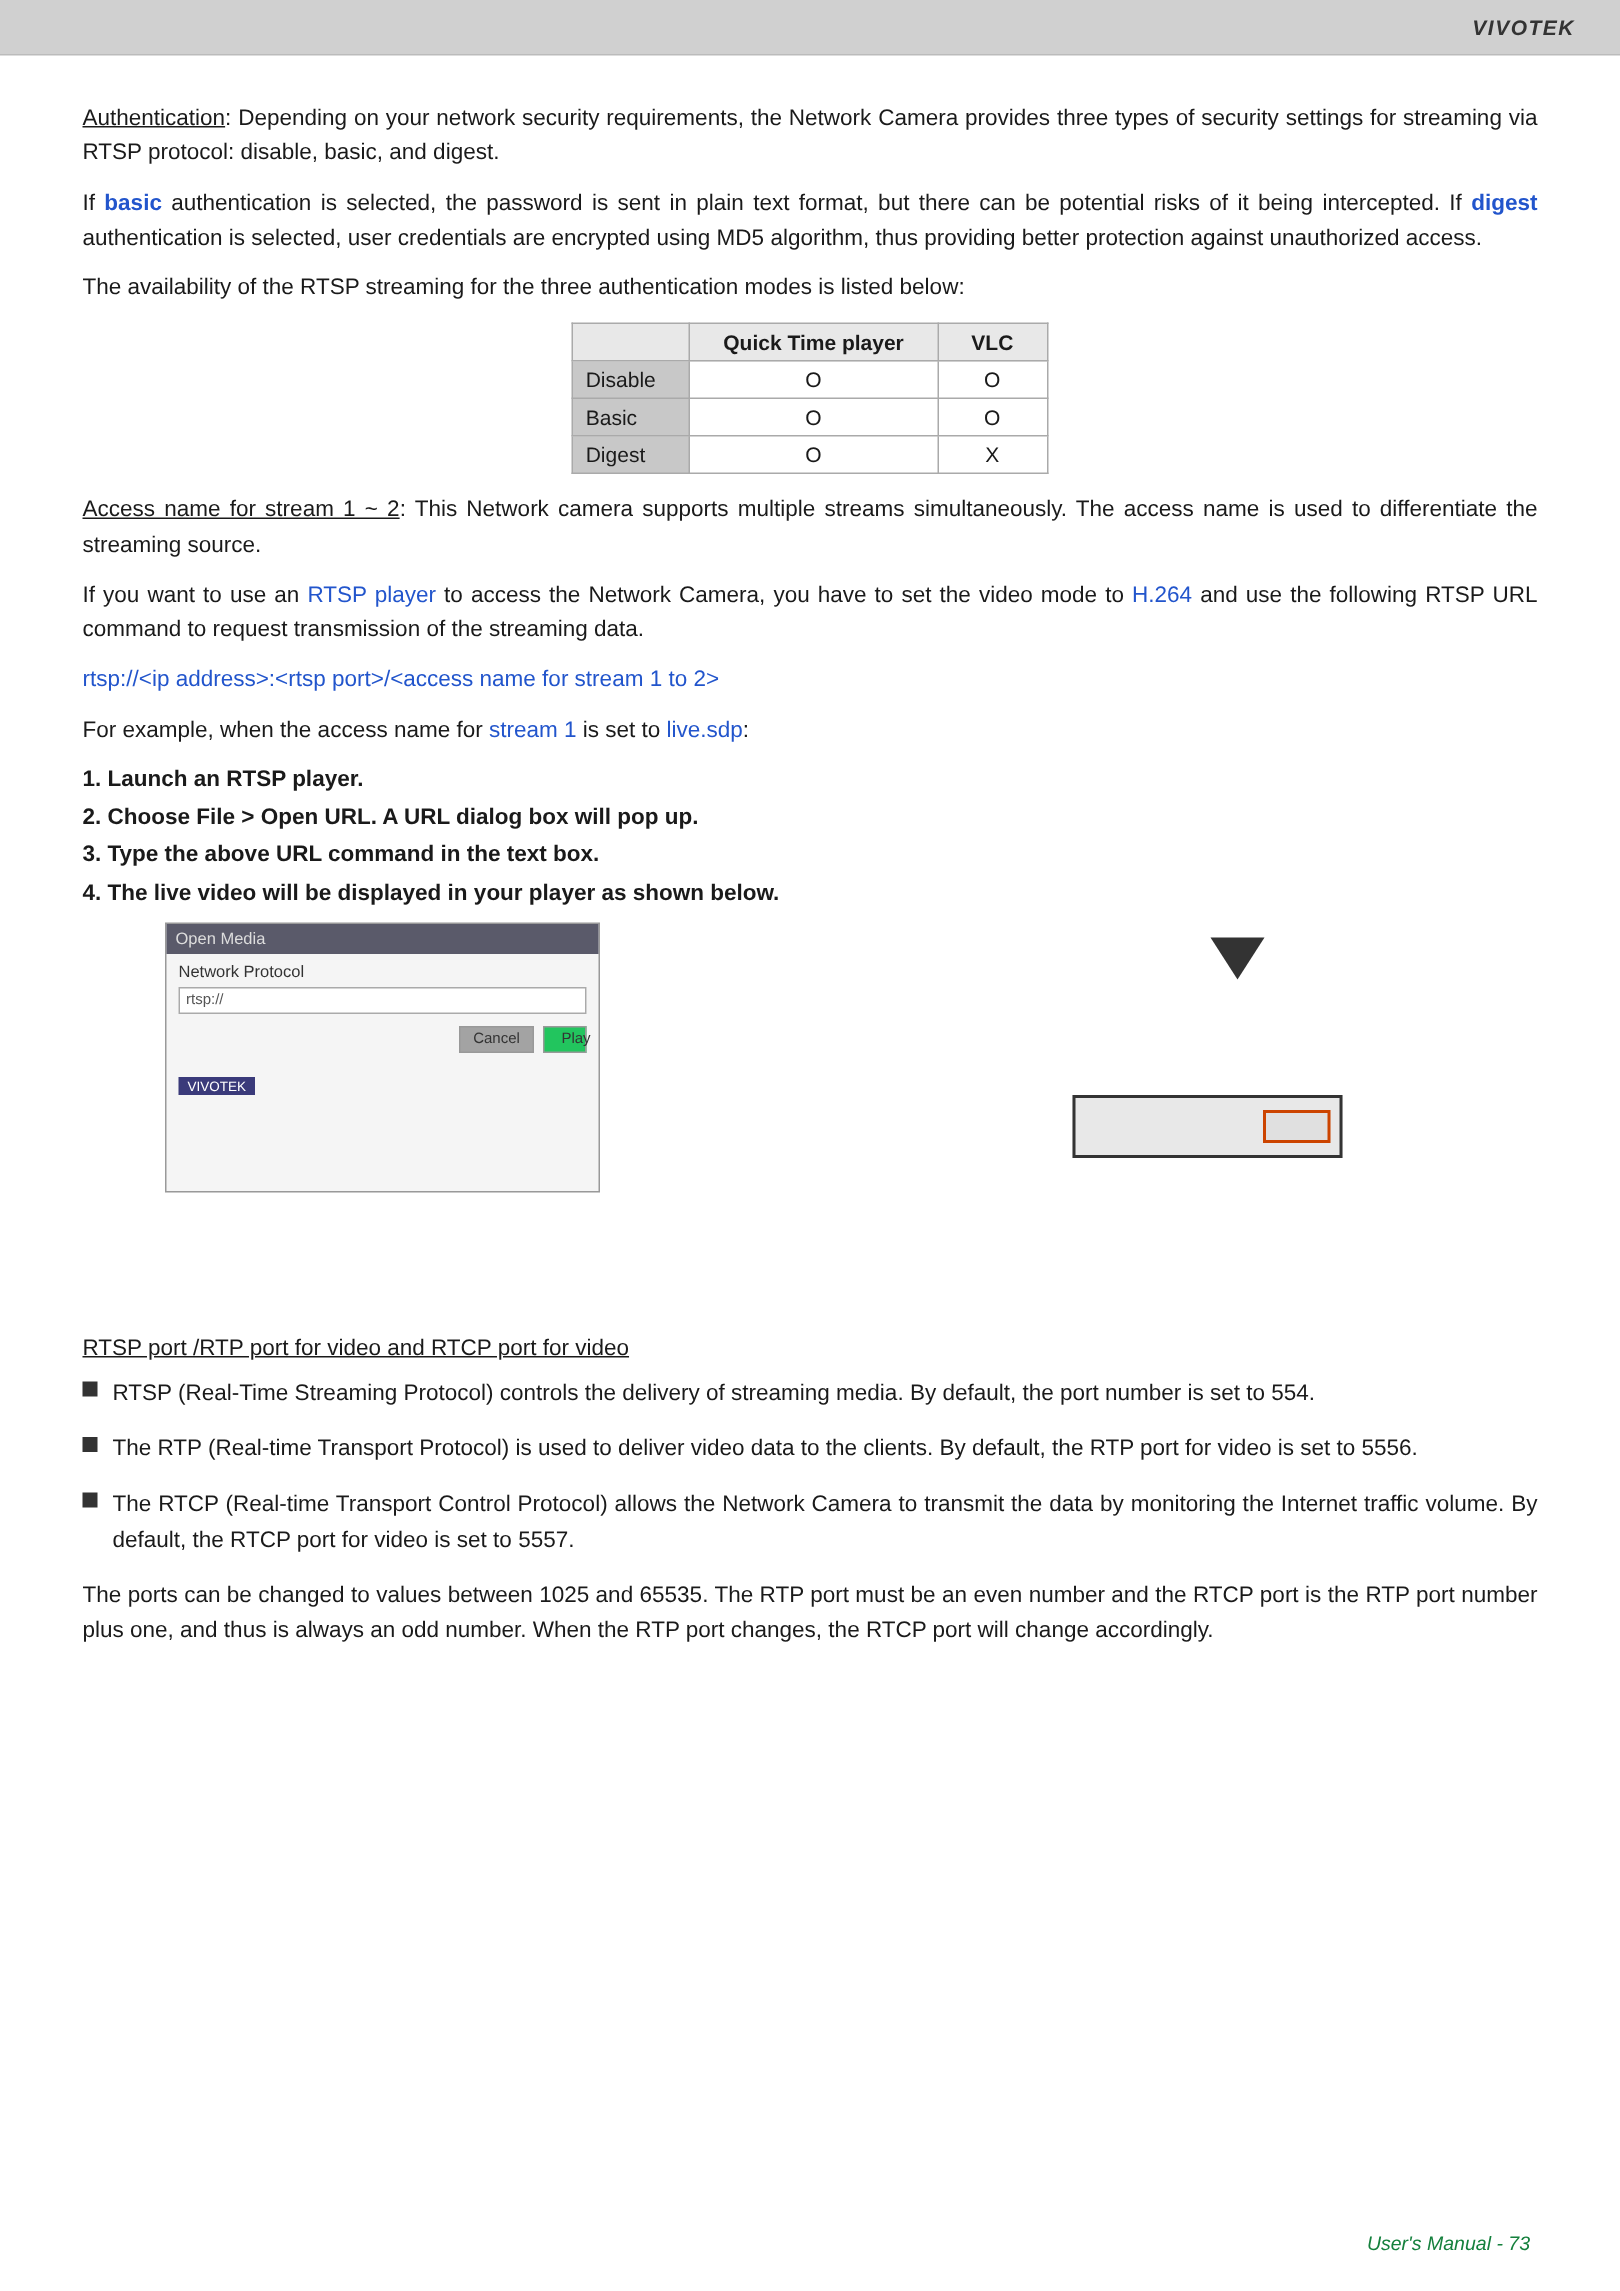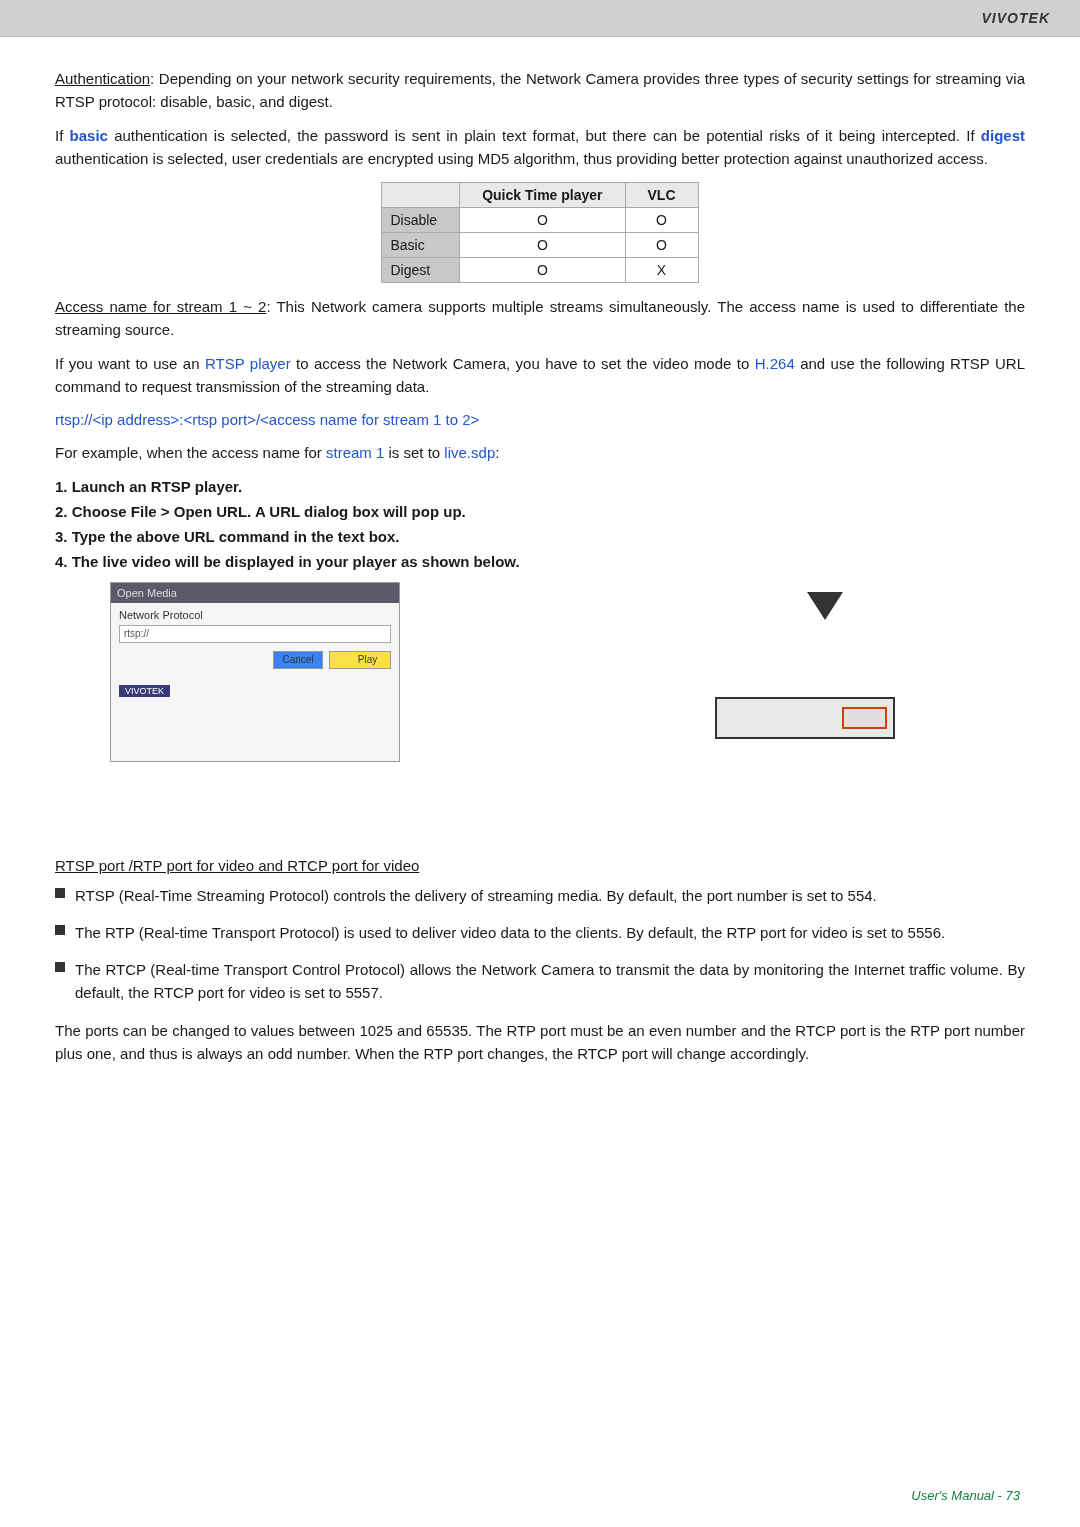--- a/index.html
+++ b/index.html
@@ -249,20 +249,21 @@
 <div class="content">
 
   <div class="para-block">
     <span class="underline-heading">Authentication</span><span>: Depending on your network security requirements, the Network Camera provides three types of security settings for streaming via RTSP protocol: disable, basic, and digest.</span>
   </div>
 
   <div class="para-block">
     <span>If </span><span class="bold-text link-text">basic</span><span> authentication is selected, the password is sent in plain text format, but there can be potential risks of it being intercepted. If </span><span class="bold-text link-text">digest</span><span> authentication is selected, user credentials are encrypted using MD5 algorithm, thus providing better protection against unauthorized access.</span>
   </div>
 
+  <div class="para-block">The availability of the RTSP streaming for the three authentication modes is listed below:</div>
 
   <div class="auth-table-container">
     <table class="auth-table">
       <thead>
         <tr>
           <th></th>
           <th>Quick Time player</th>
           <th>VLC</th>
         </tr>
       </thead>
@@ -314,22 +315,22 @@
     <div class="vlc-mock">
       <div class="vlc-mock-titlebar">
         <span class="vlc-mock-titlebar-text">Open Media</span>
       </div>
       <div class="vlc-mock-body">
         <div style="font-size:11px; margin-bottom:4px;">Network Protocol</div>
         <div class="vlc-url-bar">
           <span>rtsp://</span>
         </div>
         <div style="margin-top:8px; display:flex; justify-content:flex-end; gap:6px;">
-          <div style="width:50px; height:18px; background:#3b82f6; border:1px solid #999; display:flex; align-items:center; justify-content:center; font-size:10px;">Cancel</div>
-          <div style="width:62px; height:18px; background:#fde047; border:1px solid #999; display:flex; align-items:center; justify-content:center; font-size:10px;padding-left:15px;">Play</div>
+          <div style="width:50px; height:18px; background:#a3a3a3; border:1px solid #999; display:flex; align-items:center; justify-content:center; font-size:10px;">Cancel</div>
+          <div style="width:29px; height:18px; background:#22c55e; border:1px solid #999; display:flex; align-items:center; justify-content:center; font-size:10px;padding-left:15px;">Play</div>
         </div>
         <div style="margin-top:10px;">
           <div class="vlc-mock-label">VIVOTEK</div>
         </div>
       </div>
     </div>
 
     <div class="arrow-down">
       <div class="arrow-shaft"></div>
       <div class="arrow-head"></div>

